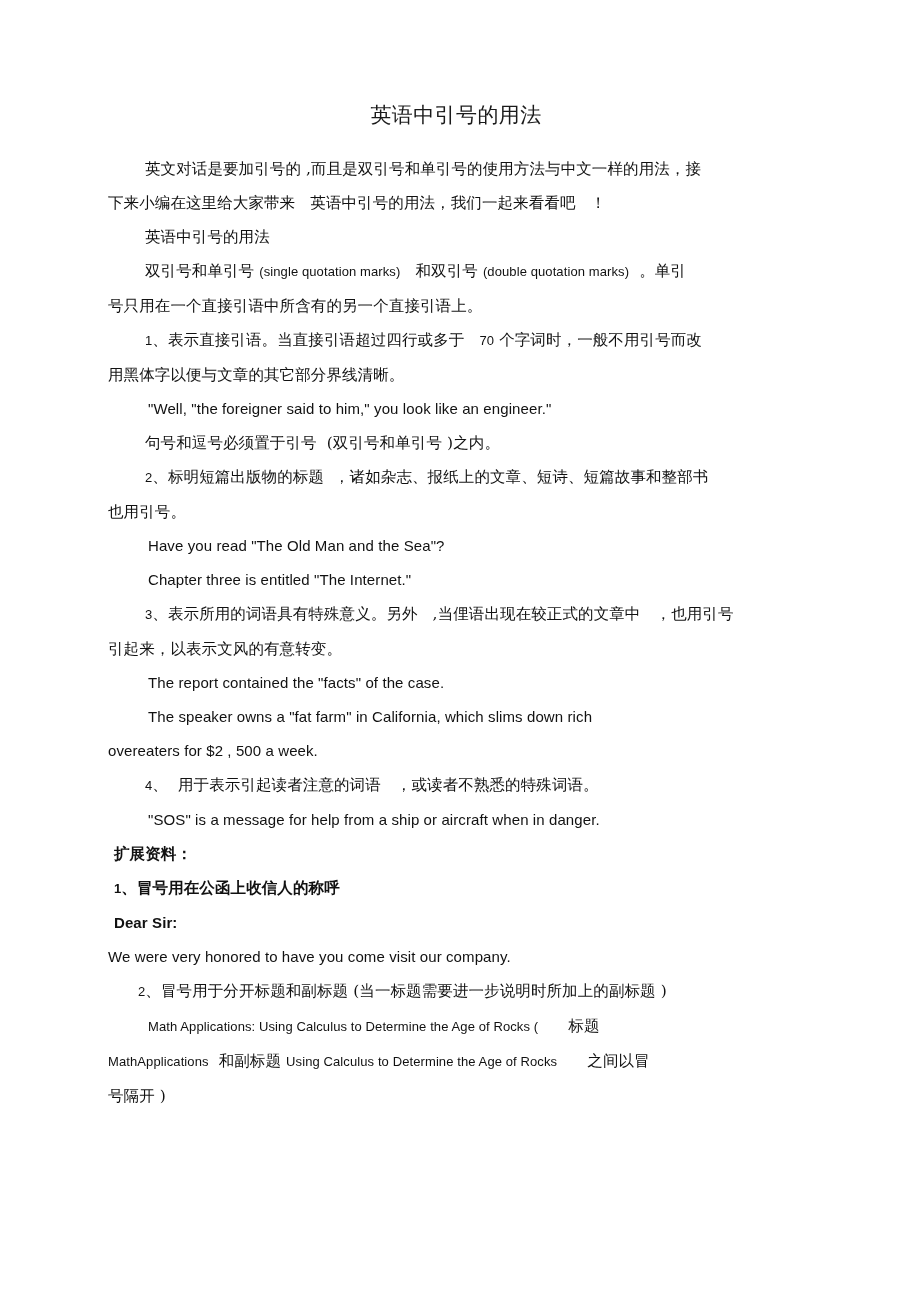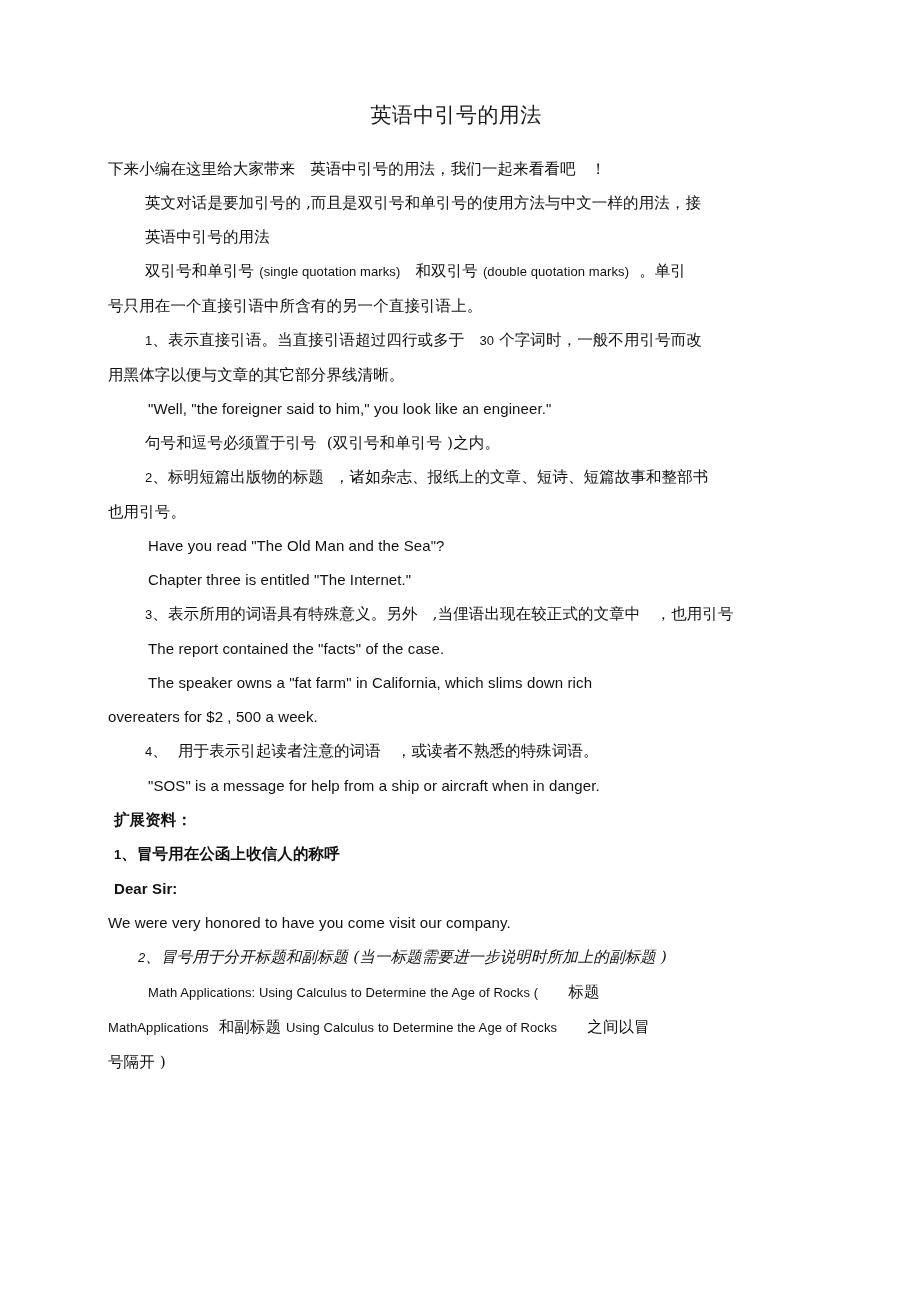--- a/index.html
+++ b/index.html
@@ -73,45 +73,46 @@
   .cn .lat {
     font-family: "Liberation Sans", "DejaVu Sans", sans-serif;
     font-size: 13px;
   }
 
   
   .ind-0  { padding-left: 0; }
   .ind-1  { padding-left: 6px; font-weight: bold; }
   .ind-2  { padding-left: 37px; }
   .ind-3  { padding-left: 40px; }
-  .ind-sm { padding-left: 30px; font-style: italic; }
+  .ind-sm { padding-left: 30px; }
 </style>
 </head>
 <body>
 
 <div class="page">
   <div class="doc-body">
 
     <h1 class="doc-title">英语中引号的用法</h1>
 
     <div id="doc-lines">
+        <div class="line cn ind-2">英文对话是要加引号的 ,而且是双引号和单引号的使用方法与中文一样的用法，接</div>
         <div class="line cn ind-0">下来小编在这里给大家带来   英语中引号的用法，我们一起来看看吧   ！</div>
-        <div class="line cn ind-2">英文对话是要加引号的 ,而且是双引号和单引号的使用方法与中文一样的用法，接</div>
         <div class="line cn ind-2">英语中引号的用法</div>
         <div class="line mix ind-2"><span class="han">双引号和单引号 </span><span class="lat">(single quotation marks)</span><span class="han">   和双引号 </span><span class="lat">(double quotation marks)</span><span class="han">  。单引</span></div>
         <div class="line cn ind-0">号只用在一个直接引语中所含有的另一个直接引语上。</div>
-        <div class="line mix ind-2"><span class="lat">1</span><span class="han">、表示直接引语。当直接引语超过四行或多于   </span><span class="lat">30</span><span class="han"> 个字词时，一般不用引号而改</span></div>
+        <div class="line mix ind-2"><span class="lat">1</span><span class="han">、表示直接引语。当直接引语超过四行或多于   </span><span class="lat">70</span><span class="han"> 个字词时，一般不用引号而改</span></div>
         <div class="line cn ind-0">用黑体字以便与文章的其它部分界线清晰。</div>
         <div class="line en ind-3">"Well, "the foreigner said to him," you look like an engineer."</div>
         <div class="line cn ind-2">句号和逗号必须置于引号  (双引号和单引号 )之内。</div>
         <div class="line mix ind-2"><span class="lat">2</span><span class="han">、标明短篇出版物的标题  ，诸如杂志、报纸上的文章、短诗、短篇故事和整部书</span></div>
         <div class="line cn ind-0">也用引号。</div>
         <div class="line en ind-3">Have you read "The Old Man and the Sea"?</div>
         <div class="line en ind-3">Chapter three is entitled "The Internet."</div>
         <div class="line mix ind-2"><span class="lat">3</span><span class="han">、表示所用的词语具有特殊意义。另外   ,当俚语出现在较正式的文章中   ，也用引号</span></div>
+        <div class="line cn ind-0">引起来，以表示文风的有意转变。</div>
         <div class="line en ind-3">The report contained the "facts" of the case.</div>
         <div class="line en ind-3">The speaker owns a "fat farm" in California, which slims down rich</div>
         <div class="line en ind-0">overeaters for $2 , 500 a week.</div>
         <div class="line mix ind-2"><span class="lat">4</span><span class="han">、  用于表示引起读者注意的词语   ，或读者不熟悉的特殊词语。</span></div>
         <div class="line en ind-3">"SOS" is a message for help from a ship or aircraft when in danger.</div>
         <div class="line cn ind-1">扩展资料：</div>
         <div class="line mix ind-1"><span class="lat">1</span><span class="han">、冒号用在公函上收信人的称呼</span></div>
         <div class="line en ind-1">Dear Sir:</div>
         <div class="line en ind-0">We were very honored to have you come visit our company.</div>
         <div class="line mix ind-sm"><span class="lat">2</span><span class="han">、冒号用于分开标题和副标题 (当一标题需要进一步说明时所加上的副标题 )</span></div>

